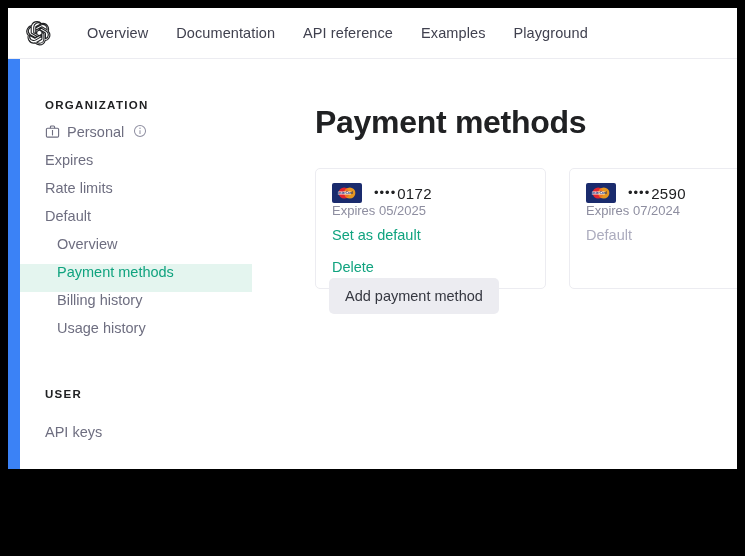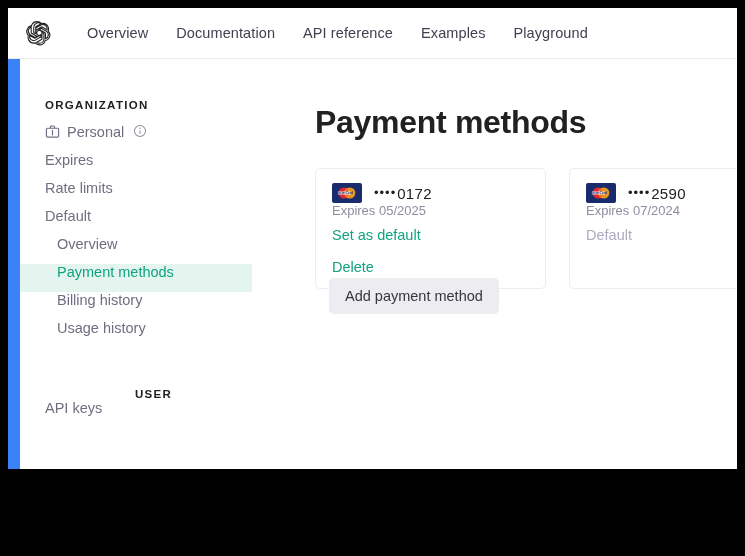--- a/index.html
+++ b/index.html
@@ -84,22 +84,21 @@
   .section-label {
     font-size: 11.5px;
     font-weight: bold;
     letter-spacing: 1.3px;
     color: #202123;
     padding-left: 25px;
     margin-bottom: 13px;
   }
   .section-label.user-label {
     margin-top: 40px;
-    margin-bottom: 0;
-    text-align: center;
+    margin-bottom: 24px;
   }
   .nav-item {
     display: flex;
     align-items: flex-start;
     height: 28px;
     padding-left: 25px;
     font-size: 14.5px;
     color: #6e6e80;
     cursor: pointer;
     box-sizing: border-box;

